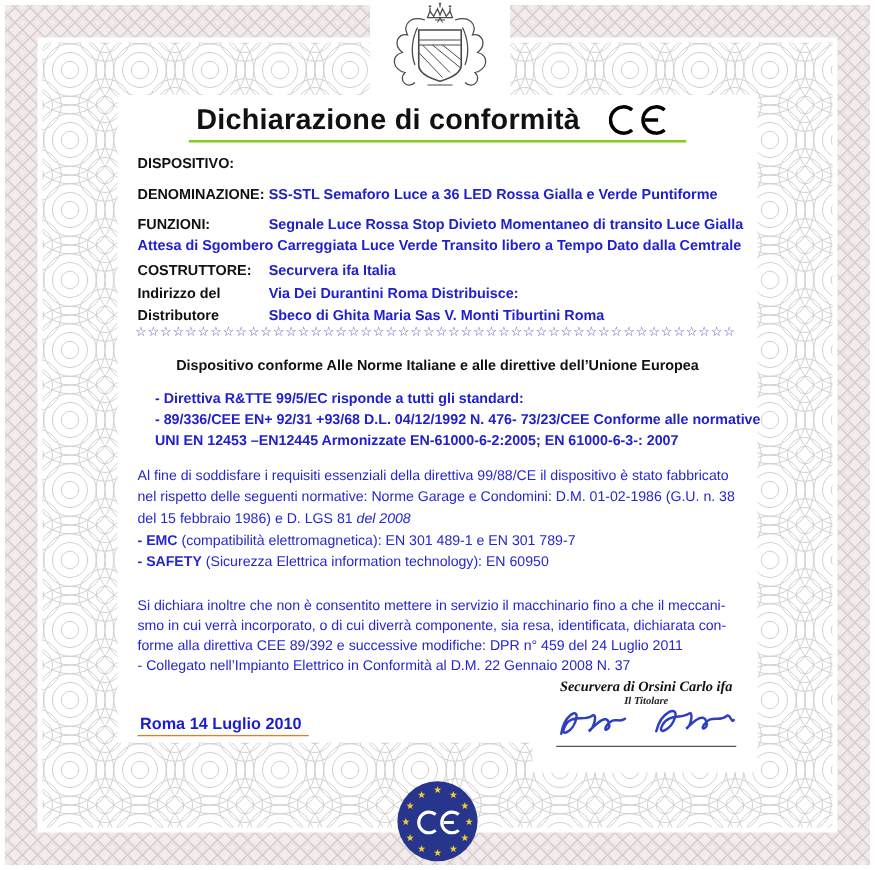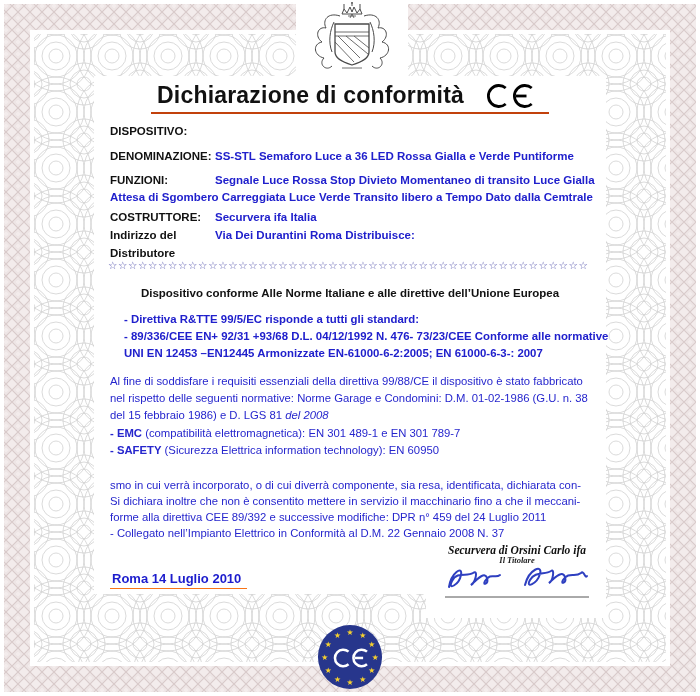--- a/index.html
+++ b/index.html
@@ -6,21 +6,21 @@
   .page{
     position:relative;width:700px;height:696px;background:#ffffff;overflow:hidden;
     font-family:"Liberation Sans",sans-serif;color:#111;
   }
   .bg-decor{position:absolute;left:0;top:0;width:700px;height:696px;}
   .content-box{position:absolute;left:94px;top:76px;width:512px;height:518px;background:#fff;}
   .crest-patch{position:absolute;left:296px;top:0;width:112px;height:82px;background:#fff;}
   .sig-patch{position:absolute;left:426px;top:538px;width:180px;height:80px;background:#fff;}
 
   .title-wrap{position:absolute;left:0;top:82px;width:700px;text-align:center;}
-  .title-inner{display:inline-flex;align-items:center;gap:23px;border-bottom:2px solid #c2410c;padding:0 6px 3px 6px;}
+  .title-inner{display:inline-flex;align-items:center;gap:23px;border-bottom:2px solid #84cc16;padding:0 6px 3px 6px;}
   .title-text{font-size:23px;font-weight:bold;letter-spacing:0.2px;white-space:nowrap;}
 
   .row{position:absolute;left:110px;width:492px;display:flex;font-size:11.5px;font-weight:bold;white-space:nowrap;}
   .row .lbl{width:105px;flex:0 0 105px;color:#111;}
   .row .val{color:#2020cc;}
   .fullline{position:absolute;left:110px;width:492px;font-size:11.5px;font-weight:bold;color:#2020cc;white-space:nowrap;}
 
   .stars{position:absolute;left:108px;top:259px;width:488px;font-size:10.5px;color:#5c5cb0;
          letter-spacing:0.6px;white-space:nowrap;overflow:hidden;}
   .conf-heading{position:absolute;left:95px;top:287px;width:510px;text-align:center;
@@ -141,20 +141,21 @@
   <div class="row" style="top:229px">
     <span class="lbl">Indirizzo del</span>
     <span class="val">Via Dei Durantini Roma Distribuisce:</span>
   </div>
   <div class="row" style="top:211px">
     <span class="lbl">COSTRUTTORE:</span>
     <span class="val">Securvera ifa Italia</span>
   </div>
   <div class="row" style="top:247px">
     <span class="lbl">Distributore</span>
+    <span class="val">Sbeco di Ghita Maria Sas V. Monti Tiburtini Roma</span>
   </div>
 
   <div class="stars">☆☆☆☆☆☆☆☆☆☆☆☆☆☆☆☆☆☆☆☆☆☆☆☆☆☆☆☆☆☆☆☆☆☆☆☆☆☆☆☆☆☆☆☆☆☆☆☆</div>
 
   <div class="conf-heading">Dispositivo conforme Alle Norme Italiane e alle direttive dell’Unione Europea</div>
 
   <div class="bluebold" style="top:311px">
     <div>- Direttiva R&amp;TTE 99/5/EC risponde a tutti gli standard:</div>
     <div>- 89/336/CEE EN+ 92/31 +93/68 D.L. 04/12/1992 N. 476- 73/23/CEE Conforme alle normative</div>
     <div>UNI EN 12453 –EN12445 Armonizzate EN-61000-6-2:2005; EN 61000-6-3-: 2007</div>
@@ -167,22 +168,22 @@
   </div>
 
   <div class="bluereg" style="top:425px">
     <span class="b">- EMC</span><span> (compatibilità elettromagnetica): EN 301 489-1 e EN 301 789-7</span>
   </div>
   <div class="bluereg" style="top:442px">
     <span class="b">- SAFETY</span><span> (Sicurezza Elettrica information technology): EN 60950</span>
   </div>
 
   <div class="bluereg decl" style="top:477px">
+    <div>Si dichiara inoltre che non è consentito mettere in servizio il macchinario fino a che il meccani-</div>
     <div>smo in cui verrà incorporato, o di cui diverrà componente, sia resa, identificata, dichiarata con-</div>
-    <div>Si dichiara inoltre che non è consentito mettere in servizio il macchinario fino a che il meccani-</div>
     <div>forme alla direttiva CEE 89/392 e successive modifiche: DPR n° 459 del 24 Luglio 2011</div>
     <div>- Collegato nell’Impianto Elettrico in Conformità al D.M. 22 Gennaio 2008 N. 37</div>
   </div>
 
   <div class="date-line">Roma 14 Luglio 2010</div>
 
   <div class="signature">
     <div class="sig-name">Securvera di Orsini Carlo ifa</div>
     <div class="sig-role">Il Titolare</div>
     <svg class="sig-scribble" width="160" height="46" viewBox="0 0 160 46" aria-hidden="true">

